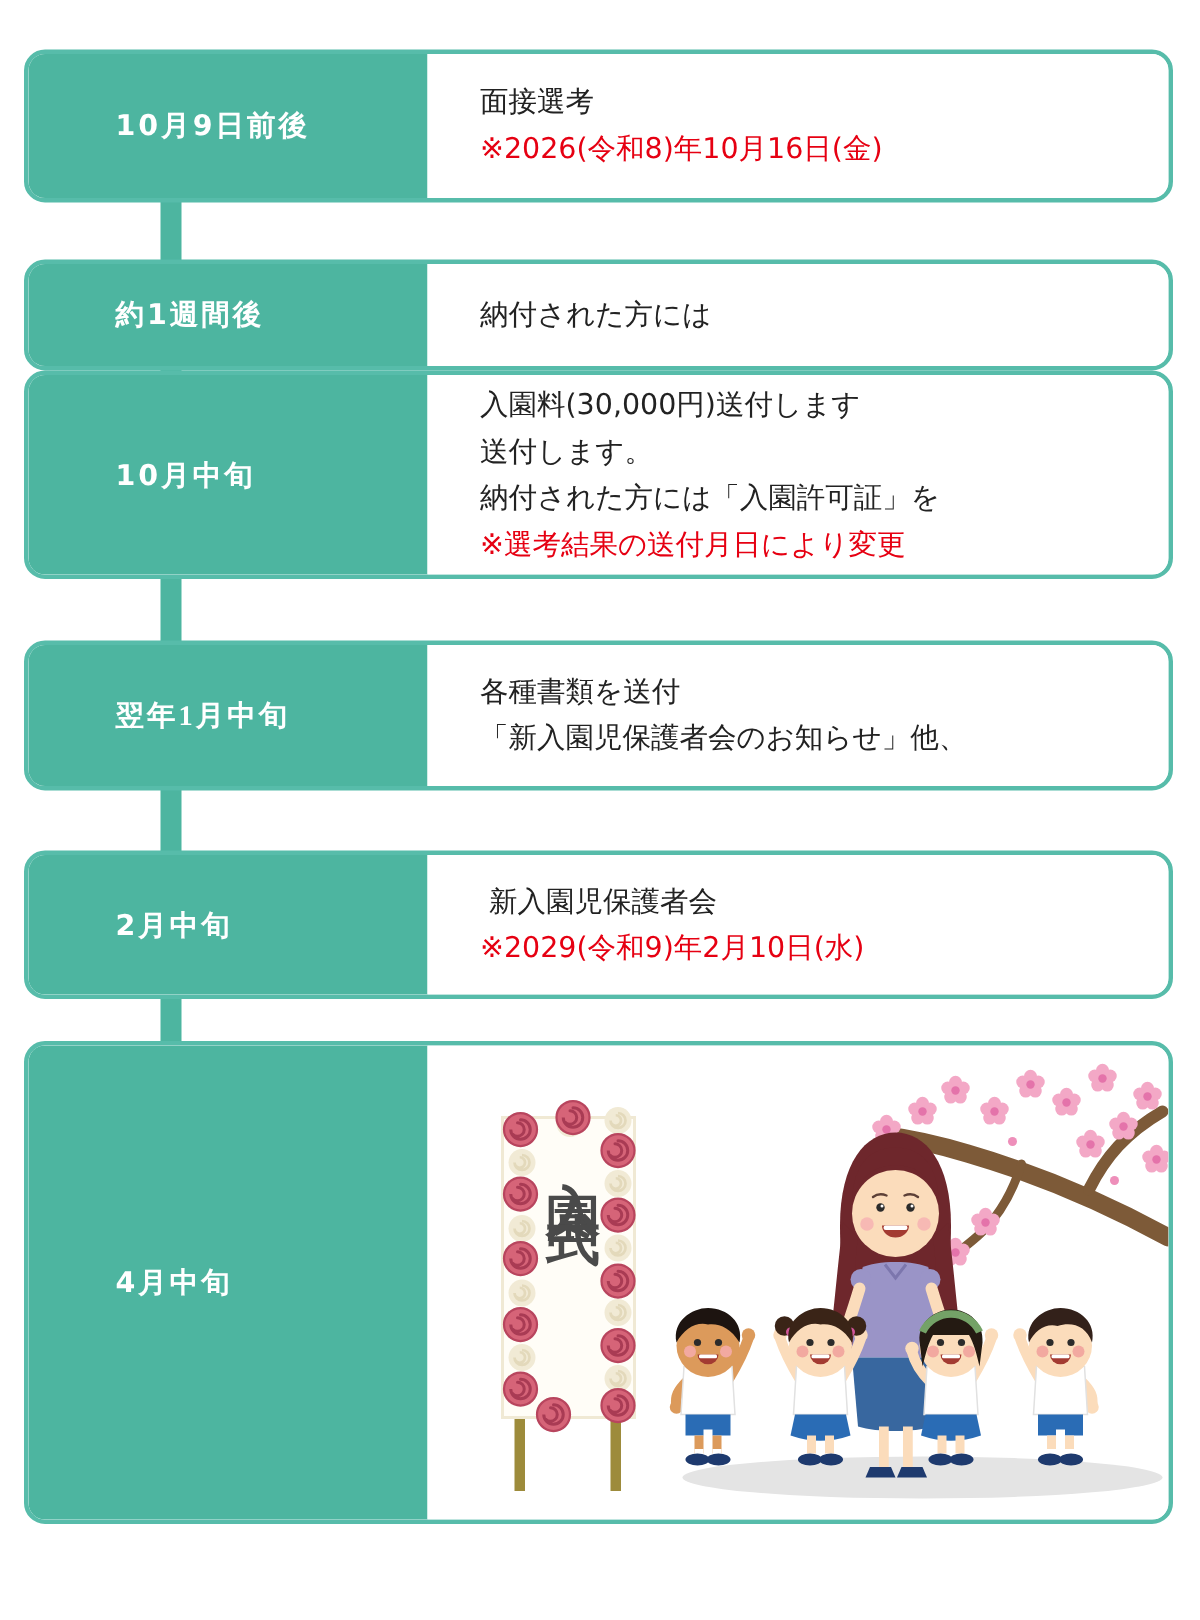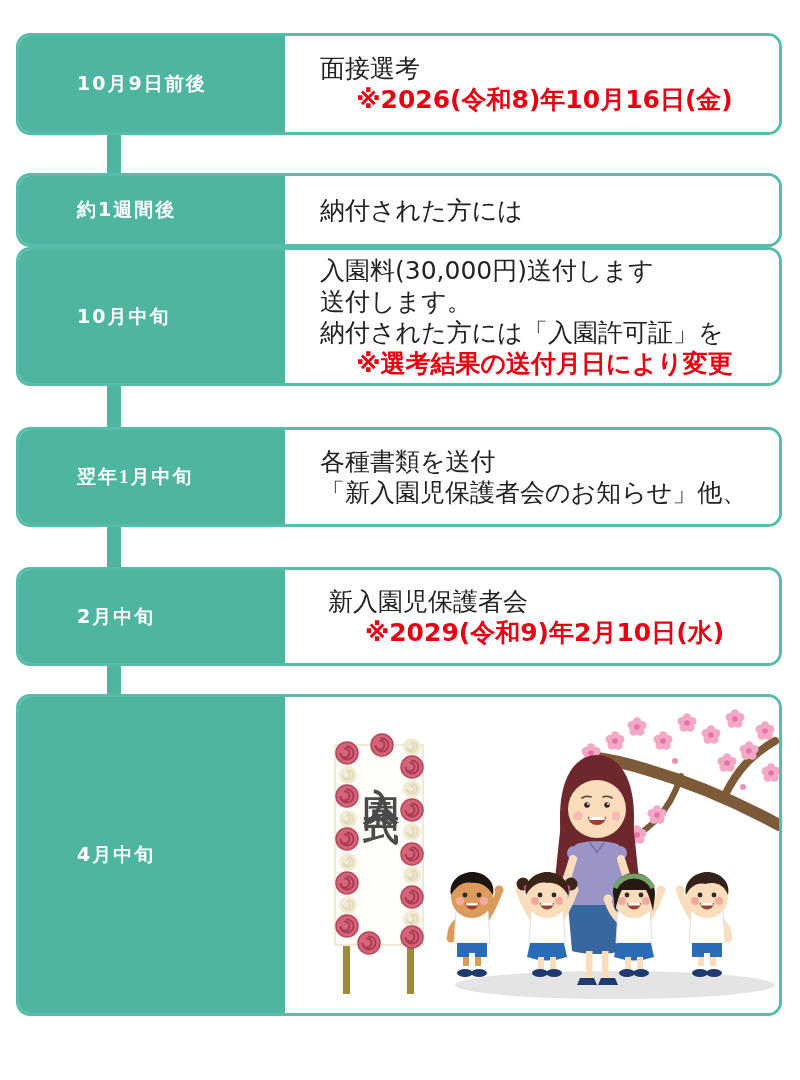--- a/index.html
+++ b/index.html
@@ -40,23 +40,23 @@
   }
   .label-cell .label{
     color:#fff;font-size:19px;font-weight:700;letter-spacing:2px;
   }
   .content-cell{
     flex:1;background:#fff;
     display:flex;flex-direction:column;justify-content:center;
     padding-left:35px;padding-right:10px;
   }
   .line{
-    font-size:25px;line-height:31px;color:var(--ink);white-space:pre;
-  }
-  .line.red{color:var(--red);font-weight:700;text-align:center;}
+    font-size:19px;line-height:31px;color:var(--ink);white-space:pre;
+  }
+  .line.red{color:var(--red);font-weight:400;}
   .illus-cell{
     flex:1;background:#fff;position:relative;padding:0;
   }
   .illus-cell svg{position:absolute;inset:0;display:block;}
   .sign-vtext{
     position:absolute;left:76px;top:62px;width:40px;height:170px;
     writing-mode:vertical-rl;text-orientation:upright;
     font-size:36px;font-weight:700;color:#4a4a4a;letter-spacing:10px;
     line-height:40px;user-select:none;
   }

